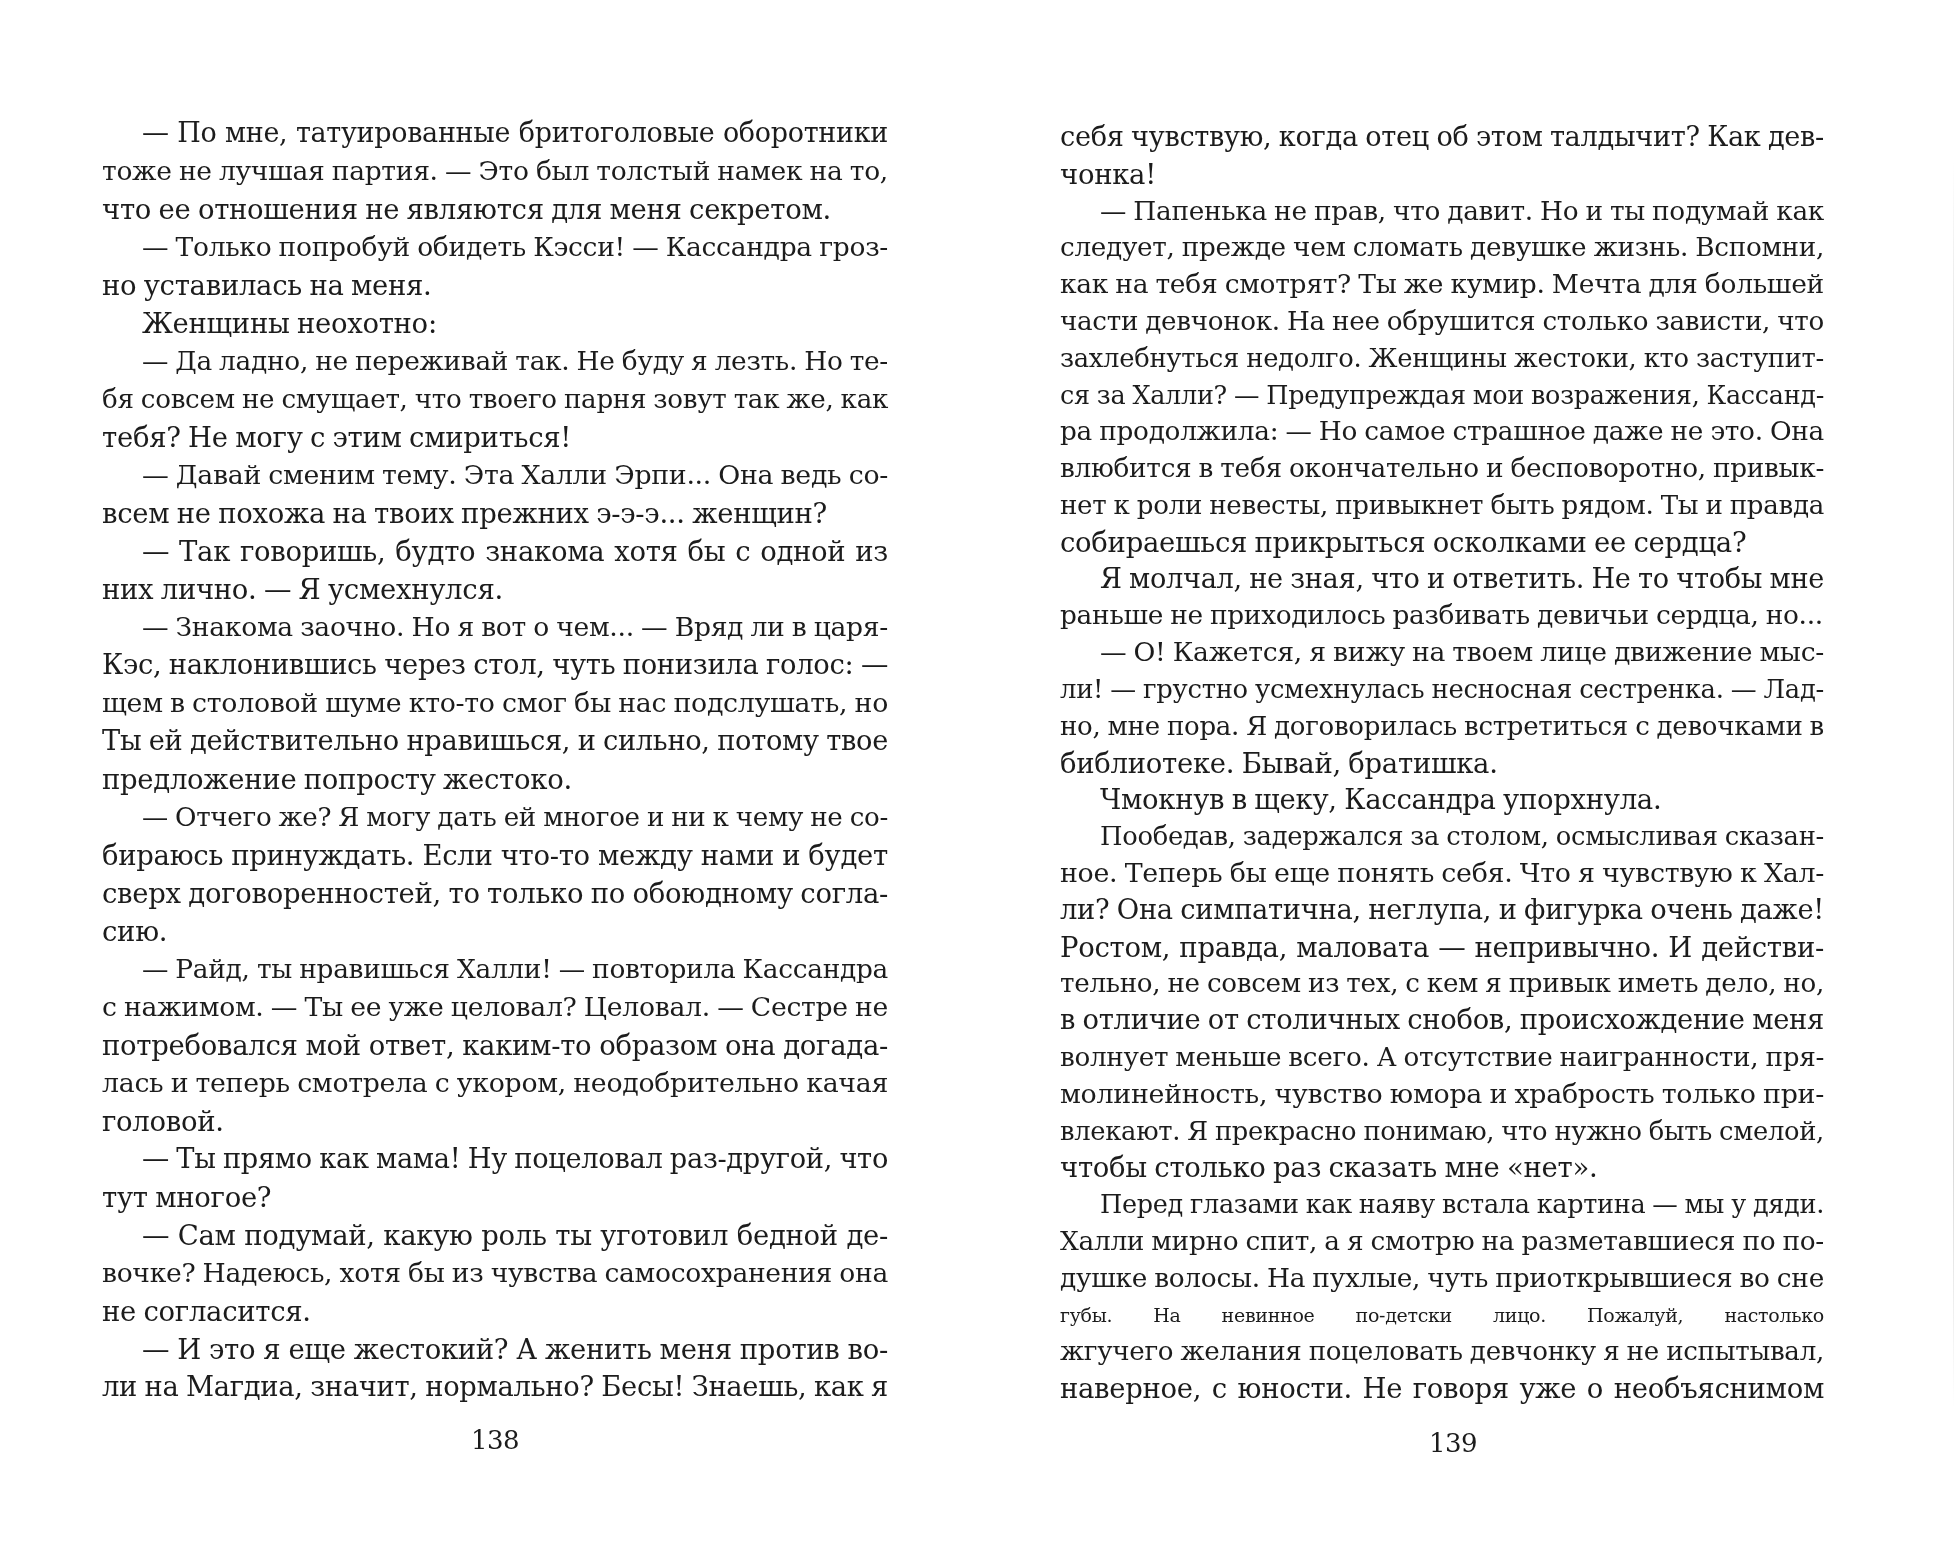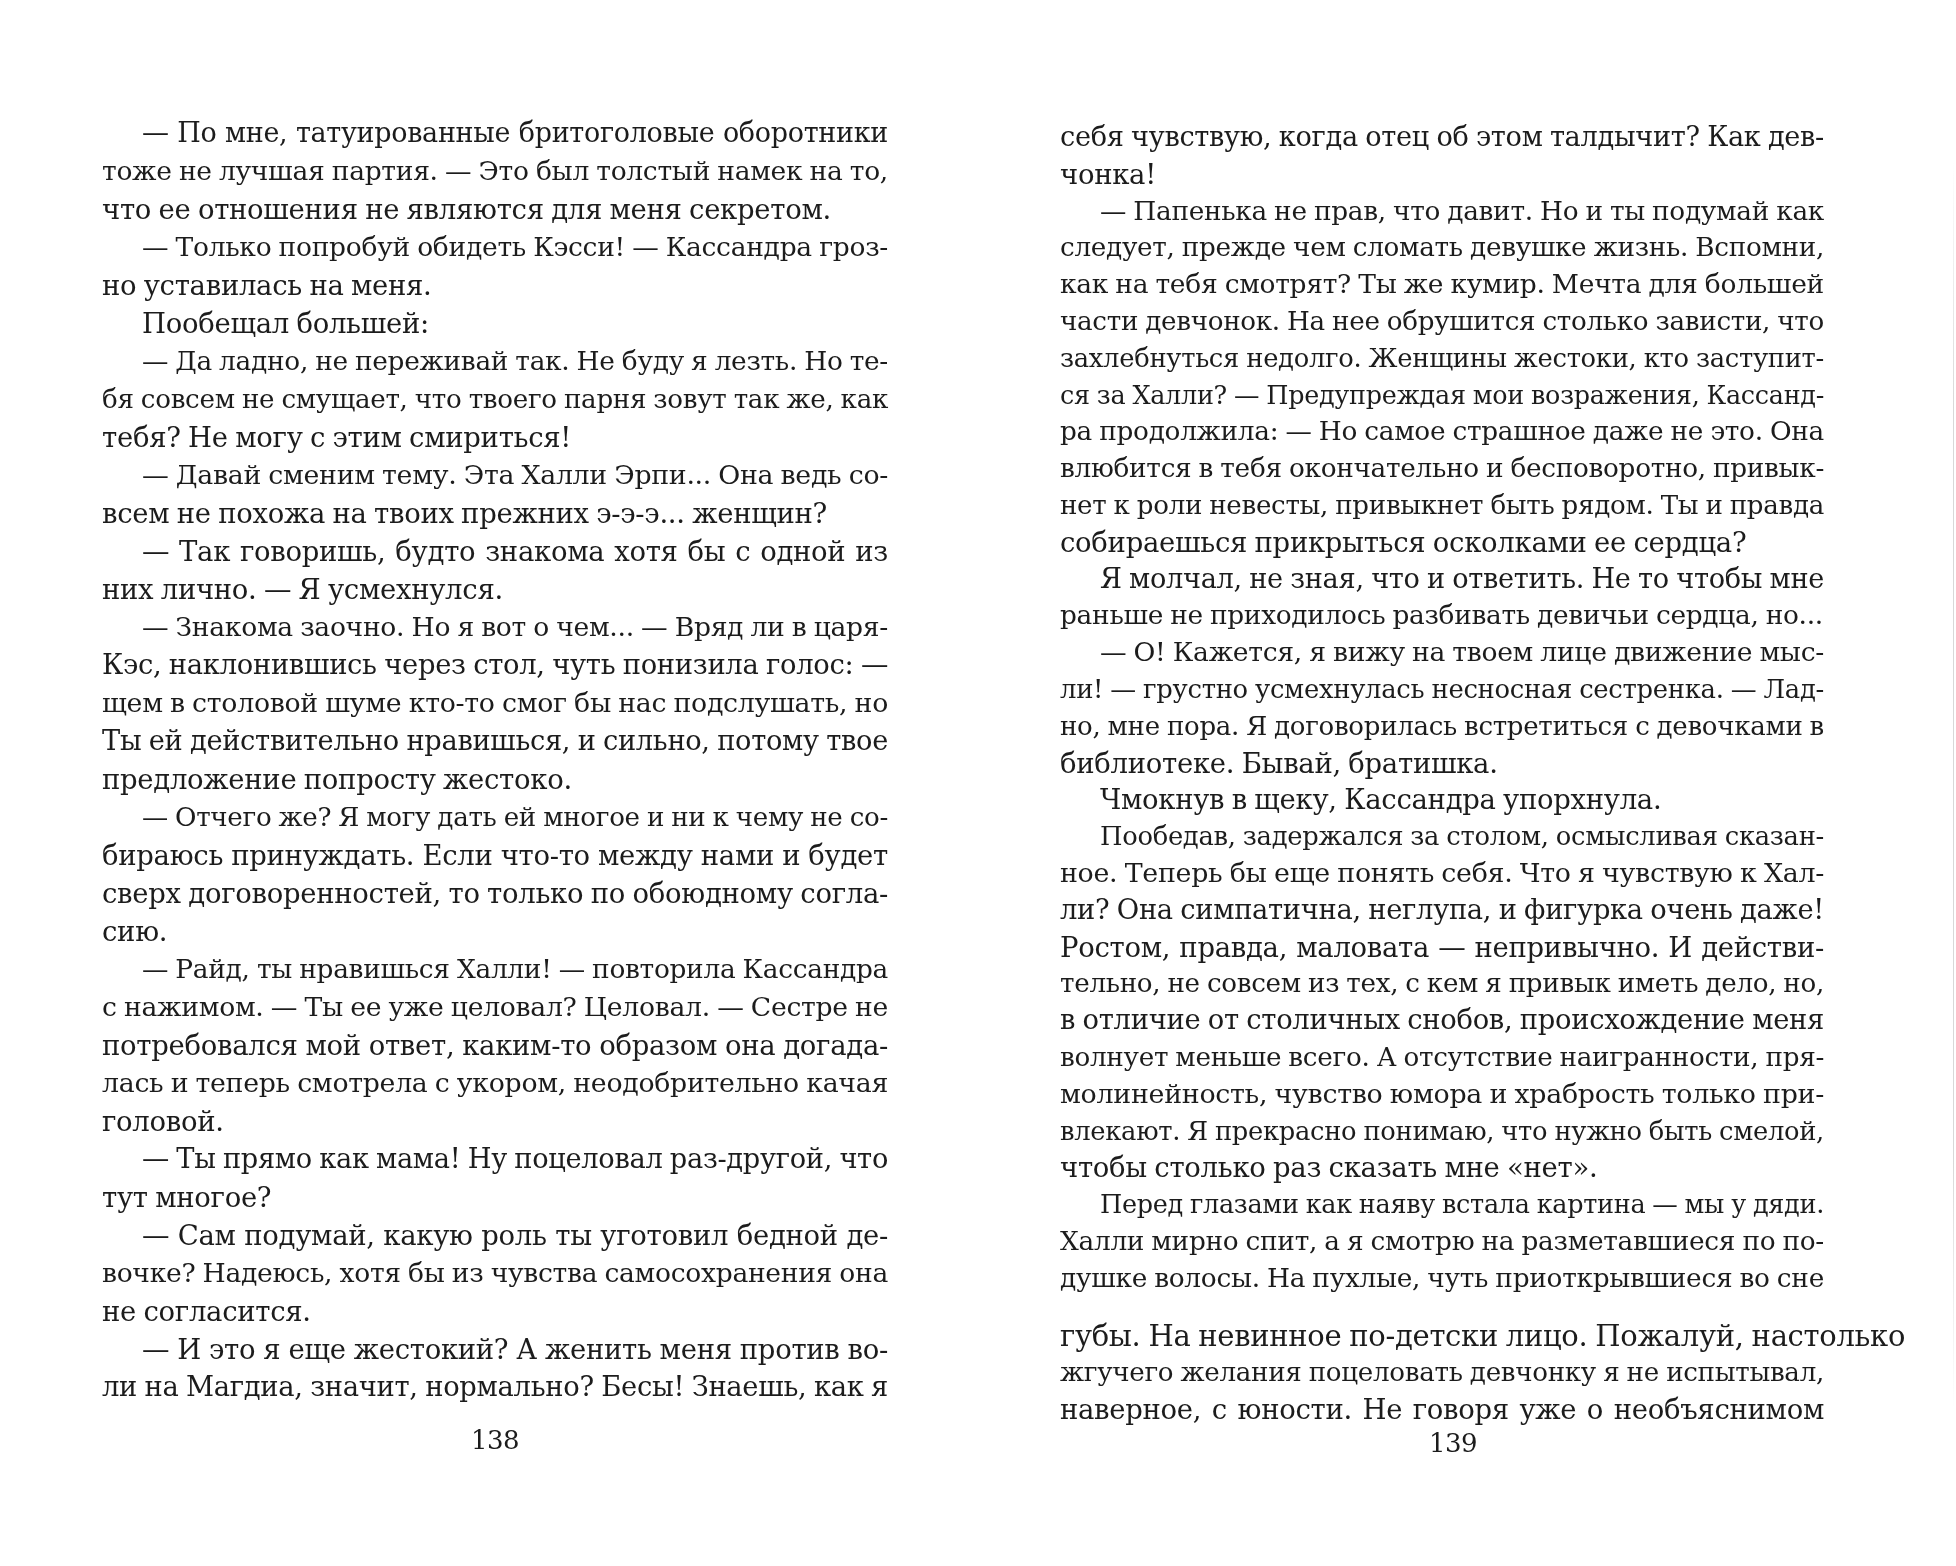--- a/index.html
+++ b/index.html
@@ -44,21 +44,21 @@
 <body>
 
 <div class="spread">
   <div class="page page-left">
     <div class="column" id="left-column">
         <span class="line indent" style="white-space: nowrap; font-size: 27px;">— По мне, татуированные бритоголовые оборотники</span>
         <span class="line" style="white-space: nowrap; font-size: 26.56px;">тоже не лучшая партия. — Это был толстый намек на то,</span>
         <span class="line last" style="white-space: nowrap;">что ее отношения не являются для меня секретом.</span>
         <span class="line indent" style="white-space: nowrap; font-size: 26.56px;">— Только попробуй обидеть Кэсси! — Кассандра гроз-</span>
         <span class="line last" style="white-space: nowrap;">но уставилась на меня.</span>
-        <span class="line indent last" style="white-space: nowrap;">Пообещал большей:</span>
+        <span class="line indent last" style="white-space: nowrap;">Женщины неохотно:</span>
         <span class="line indent" style="white-space: nowrap; font-size: 26.41px;">— Да ладно, не переживай так. Не буду я лезть. Но те-</span>
         <span class="line" style="white-space: nowrap; font-size: 26.18px;">бя совсем не смущает, что твоего парня зовут так же, как</span>
         <span class="line last" style="white-space: nowrap;">тебя? Не могу с этим смириться!</span>
         <span class="line indent" style="white-space: nowrap; font-size: 26.8px;">— Давай сменим тему. Эта Халли Эрпи... Она ведь со-</span>
         <span class="line last" style="white-space: nowrap;">всем не похожа на твоих прежних э-э-э... женщин?</span>
         <span class="line indent" style="white-space: nowrap;">— Так говоришь, будто знакома хотя бы с одной из</span>
         <span class="line last" style="white-space: nowrap;">них лично. — Я усмехнулся.</span>
         <span class="line indent" style="white-space: nowrap; font-size: 26.62px;">— Знакома заочно. Но я вот о чем... — Вряд ли в царя-</span>
         <span class="line" style="white-space: nowrap; font-size: 27.4px;">Кэс, наклонившись через стол, чуть понизила голос: —</span>
         <span class="line" style="white-space: nowrap; font-size: 26.8px;">щем в столовой шуме кто-то смог бы нас подслушать, но</span>
@@ -110,20 +110,20 @@
         <span class="line" style="white-space: nowrap;">Ростом, правда, маловата — непривычно. И действи-</span>
         <span class="line" style="white-space: nowrap; font-size: 26.19px;">тельно, не совсем из тех, с кем я привык иметь дело, но,</span>
         <span class="line" style="white-space: nowrap; font-size: 27.4px;">в отличие от столичных снобов, происхождение меня</span>
         <span class="line" style="white-space: nowrap; font-size: 26.24px;">волнует меньше всего. А отсутствие наигранности, пря-</span>
         <span class="line" style="white-space: nowrap; font-size: 26.9px;">молинейность, чувство юмора и храбрость только при-</span>
         <span class="line" style="white-space: nowrap; font-size: 25.79px;">влекают. Я прекрасно понимаю, что нужно быть смелой,</span>
         <span class="line last" style="white-space: nowrap;">чтобы столько раз сказать мне «нет».</span>
         <span class="line indent" style="white-space: nowrap; font-size: 25.51px;">Перед глазами как наяву встала картина — мы у дяди.</span>
         <span class="line" style="white-space: nowrap; font-size: 26.4px;">Халли мирно спит, а я смотрю на разметавшиеся по по-</span>
         <span class="line" style="white-space: nowrap; font-size: 26.41px;">душке волосы. На пухлые, чуть приоткрывшиеся во сне</span>
-        <span class="line" style="white-space: nowrap; font-size: 29px; margin-top: 21px;">губы. На невинное по-детски лицо. Пожалуй, настолько</span>
+        <span class="line" style="white-space: nowrap; font-size: 19px;">губы. На невинное по-детски лицо. Пожалуй, настолько</span>
         <span class="line" style="white-space: nowrap; font-size: 26.16px;">жгучего желания поцеловать девчонку я не испытывал,</span>
         <span class="line" style="white-space: nowrap;">наверное, с юности. Не говоря уже о необъяснимом</span>
       </div>
     <div class="page-number">139</div>
   </div>
   <div class="scan-edge"></div>
 </div>
 
 </body></html>

